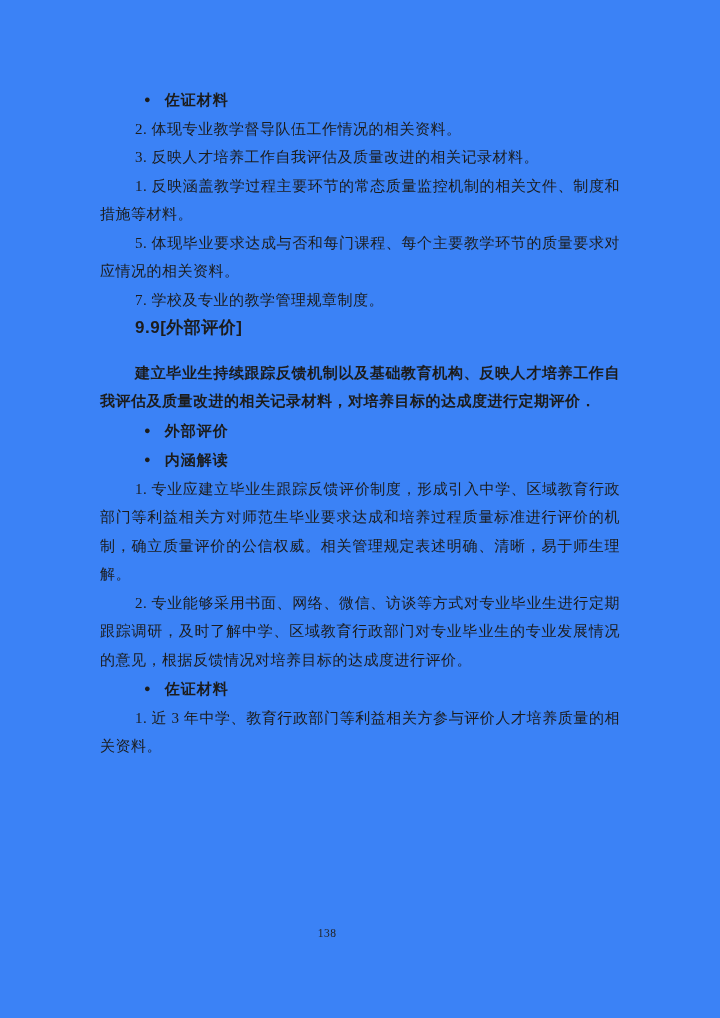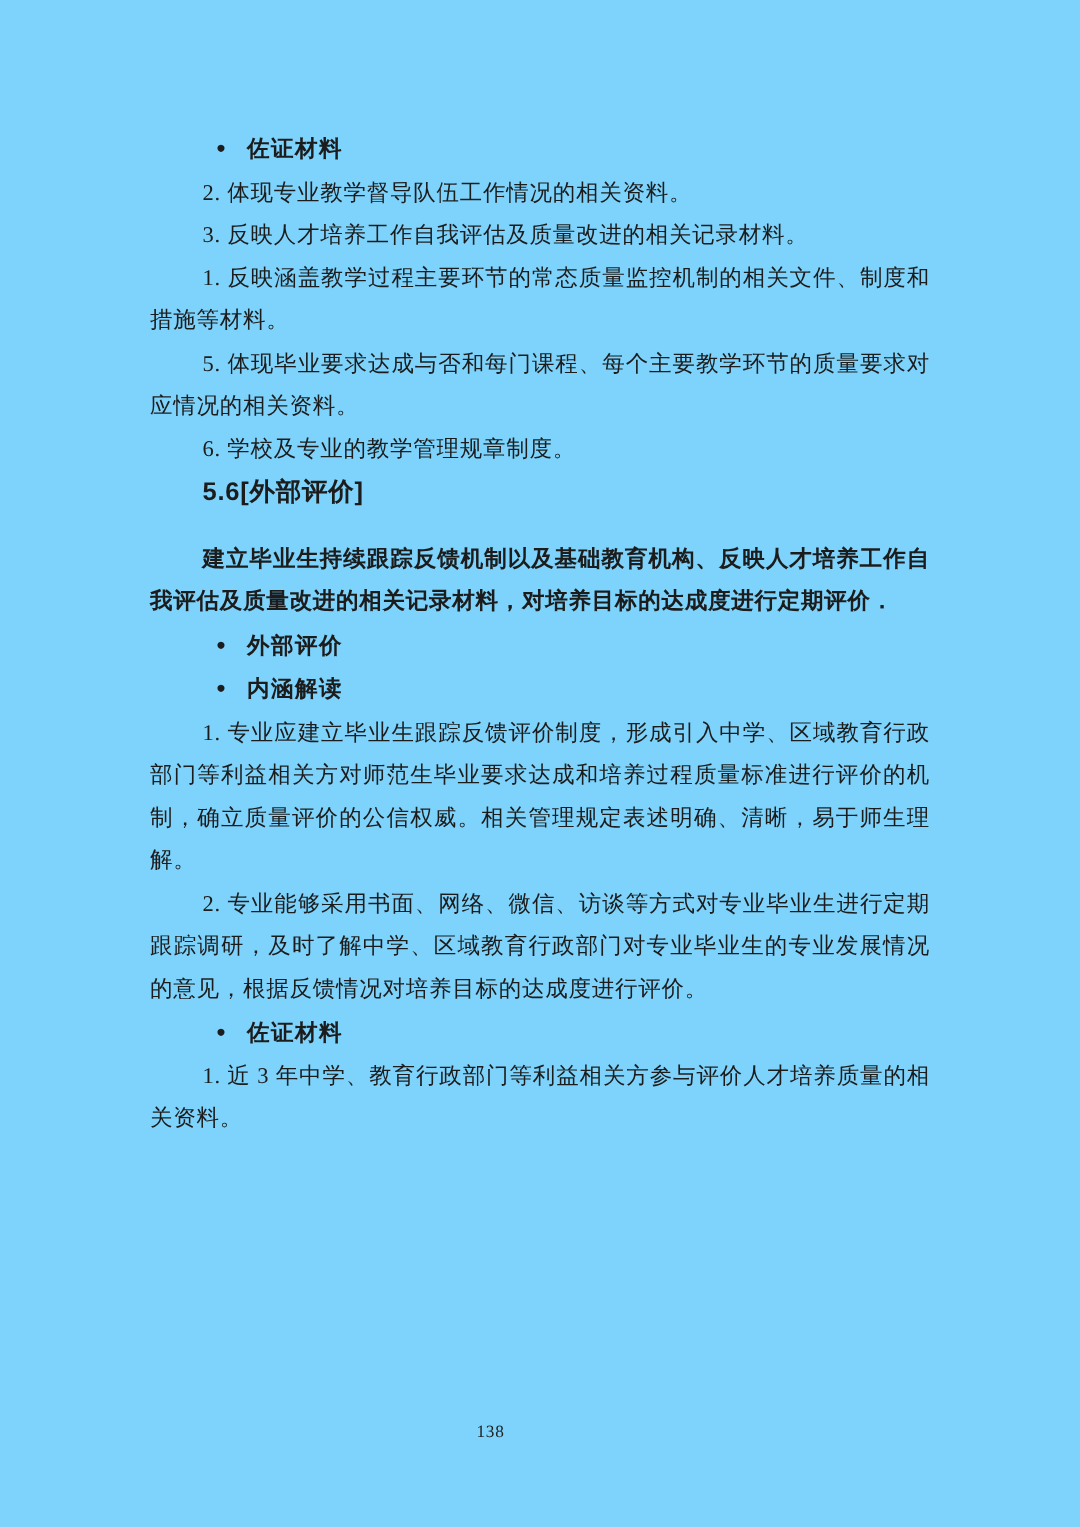--- a/index.html
+++ b/index.html
@@ -5,21 +5,21 @@
   * { margin:0; padding:0; box-sizing:border-box; }
   html,body { width:720px; height:1018px; }
   body {
     background:#ffffff;
     font-family:"Liberation Serif","DejaVu Serif",serif;
     color:#1c1c1c;
     position:relative;
     overflow:hidden;
   }
   .page {
-    position:absolute; inset:0; background:#7dd3fc;
+    position:absolute; inset:0; background:#3b82f6;
   }
   .content {
     position:absolute; left:100px; top:85px; width:520px;
     font-size:15px; line-height:28.5px;
     text-align:justify;
     letter-spacing:0.5px;
   }
   
   .bullet-row {
     padding-left:44px;
@@ -47,43 +47,43 @@
   .sec-heading {
     padding-left:35px;
     text-align:left;
     font-weight:bold;
     font-size:17px;
     font-family:"Liberation Sans","DejaVu Sans",sans-serif;
     margin-bottom:16px;
     letter-spacing:0.5px;
   }
   .page-number {
-    position:absolute; top:949px; left:0; width:654px;
+    position:absolute; top:927px; left:0; width:654px;
     text-align:center;
     font-size:11.5px;
     color:#222222;
     letter-spacing:0.5px;
   }
 </style>
 </head>
 <body>
 
 <div class="page">
   <div class="content">
 
     <div class="bullet-row">
       <span class="bullet-glyph">●</span><span class="bullet-label">佐证材料</span>
     </div>
     <div class="para">2. 体现专业教学督导队伍工作情况的相关资料。</div>
     <div class="para">3. 反映人才培养工作自我评估及质量改进的相关记录材料。</div>
     <div class="para">1. 反映涵盖教学过程主要环节的常态质量监控机制的相关文件、制度和措施等材料。</div>
     <div class="para">5. 体现毕业要求达成与否和每门课程、每个主要教学环节的质量要求对应情况的相关资料。</div>
-    <div class="para">6. 学校及专业的教学管理规章制度。</div>
+    <div class="para">7. 学校及专业的教学管理规章制度。</div>
 
-    <div class="sec-heading">5.6[外部评价]</div>
+    <div class="sec-heading">9.9[外部评价]</div>
 
     <div class="bold-para">建立毕业生持续跟踪反馈机制以及基础教育机构、反映人才培养工作自我评估及质量改进的相关记录材料，对培养目标的达成度进行定期评价．</div>
 
     <div class="bullet-row">
       <span class="bullet-glyph">●</span><span class="bullet-label">外部评价</span>
     </div>
 
     <div class="bullet-row">
       <span class="bullet-glyph">●</span><span class="bullet-label">内涵解读</span>
     </div>

